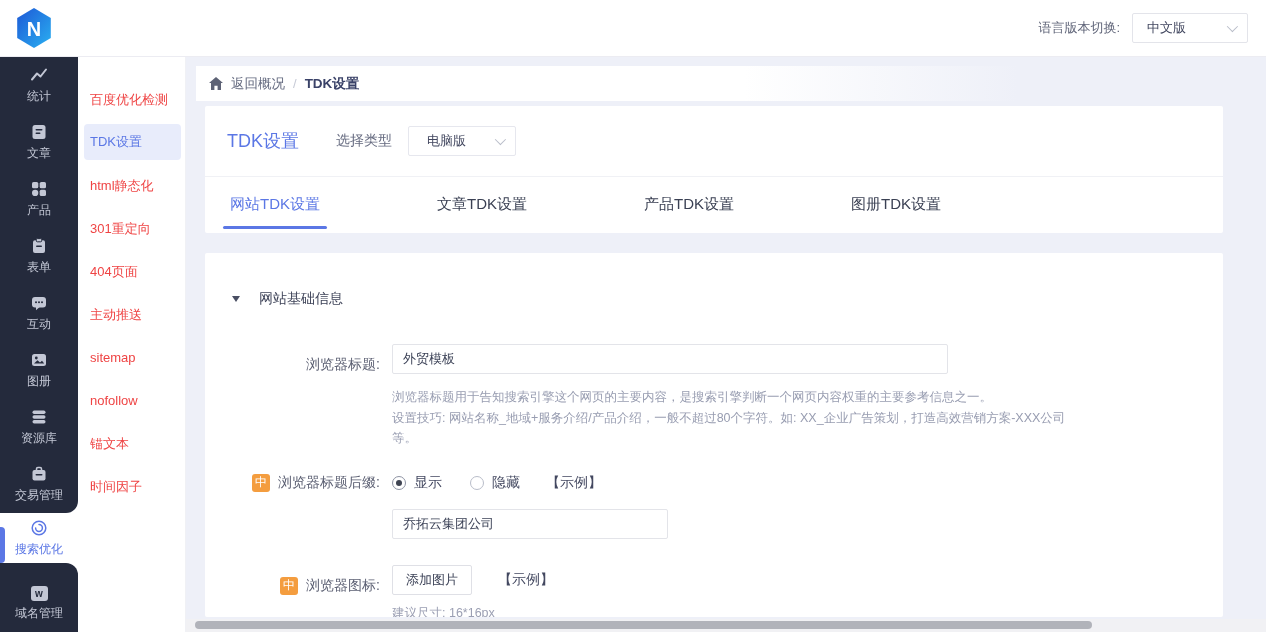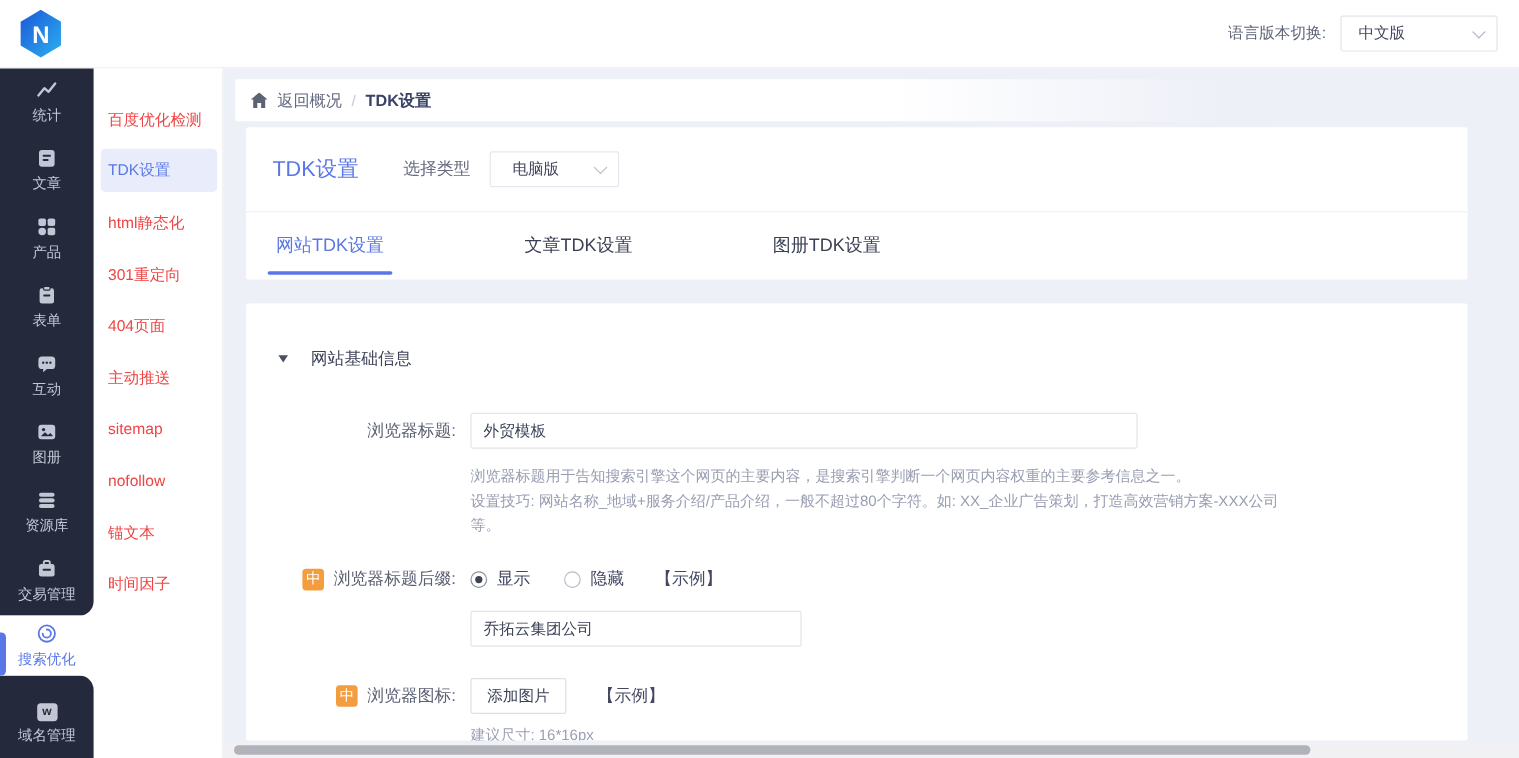--- a/index.html
+++ b/index.html
@@ -6,21 +6,21 @@
   html,body { width:1266px; height:632px; overflow:hidden; background:#fff;
     font-family:"Liberation Sans","DejaVu Sans",sans-serif; }
   .screen { width:1266px; height:632px; display:flex; flex-direction:column; position:relative; }
 
   
   .topbar { height:57px; background:#fff; display:flex; align-items:center;
     justify-content:space-between; padding:0 18px 0 12px; border-bottom:1px solid #ececf2; flex:0 0 57px; }
   .logo { width:44px; height:44px; display:flex; align-items:center; justify-content:center; }
   .lang { display:flex; align-items:center; gap:12px; }
   .lang-label { font-size:13px; color:#5f6478; }
-  .lang-select { width:131px; height:30px; border:1px solid #e3e4ea; border-radius:2px; background:#fff;
+  .lang-select { width:116px; height:30px; border:1px solid #e3e4ea; border-radius:2px; background:#fff;
     display:flex; align-items:center; justify-content:space-between; padding:0 12px 0 14px; cursor:pointer; }
   .lang-select .val { font-size:13px; color:#434860; }
   .chev { width:8px; height:8px; border-right:1.5px solid #b9bdc9; border-bottom:1.5px solid #b9bdc9;
     transform:rotate(45deg) translateY(-2px); display:inline-block; }
 
   
   .app-body { flex:1; display:flex; min-height:0; }
 
   
   .primary-sidebar { width:78px; flex:0 0 78px; background:#fff; display:flex; flex-direction:column; position:relative;text-align:right; }
@@ -67,21 +67,21 @@
     height:100%; display:flex; align-items:center; }
   .tab.active { color:#5b77e5; }
   .tab.active::after { content:""; position:absolute; left:-7px; right:-7px; bottom:3px; height:3px;
     background:#5b77e5; border-radius:2px; }
 
   .form-card { margin-top:20px; height:364px; padding:37px 0 0 27px; overflow:hidden; }
   .section-head { display:flex; align-items:center; gap:19px; cursor:pointer; }
   .tri-down { width:0; height:0; border-left:4.5px solid transparent; border-right:4.5px solid transparent;
     border-top:6px solid #4a4f63; }
   .section-title { font-size:14px; color:#3e4358; }
-  .frow { display:flex; align-items:center; }
+  .frow { display:flex; align-items:flex-end; }
   .row-label { width:148px; display:flex; align-items:center; justify-content:flex-end; gap:8px;
     font-size:14px; color:#5c6073; white-space:nowrap; }
   .row-control { margin-left:12px; display:flex; align-items:center; }
   .text-input { height:30px; border:1px solid #e3e4e9; border-radius:2px; font-size:13px; color:#3c4257;
     padding:0 10px; font-family:inherit; background:#fff; }
   .input-wide { width:556px; }
   .input-mid { width:276px; }
   .help { margin:13px 0 0 160px; font-size:12.5px; color:#989db1; line-height:1.65; width:692px; }
   .badge-cn { width:18px; height:18px; background:#f49d3f; color:#fff; font-size:12px; border-radius:3px;
     display:flex; align-items:center; justify-content:center; flex:0 0 18px; }
@@ -266,20 +266,21 @@
           <span class="page-title">TDK设置</span>
           <span class="type-label">选择类型</span>
           <div class="type-select">
             <span class="val">电脑版</span>
             <span class="chev"></span>
           </div>
         </div>
         <div class="tabs-row">
           <div class="tab active">网站TDK设置</div>
           <div class="tab">文章TDK设置</div>
+          <div class="tab">产品TDK设置</div>
           <div class="tab">图册TDK设置</div>
         </div>
       </section>
 
       <section class="card form-card">
 
         <div class="section-head">
           <span class="tri-down"></span>
           <span class="section-title">网站基础信息</span>
         </div>

